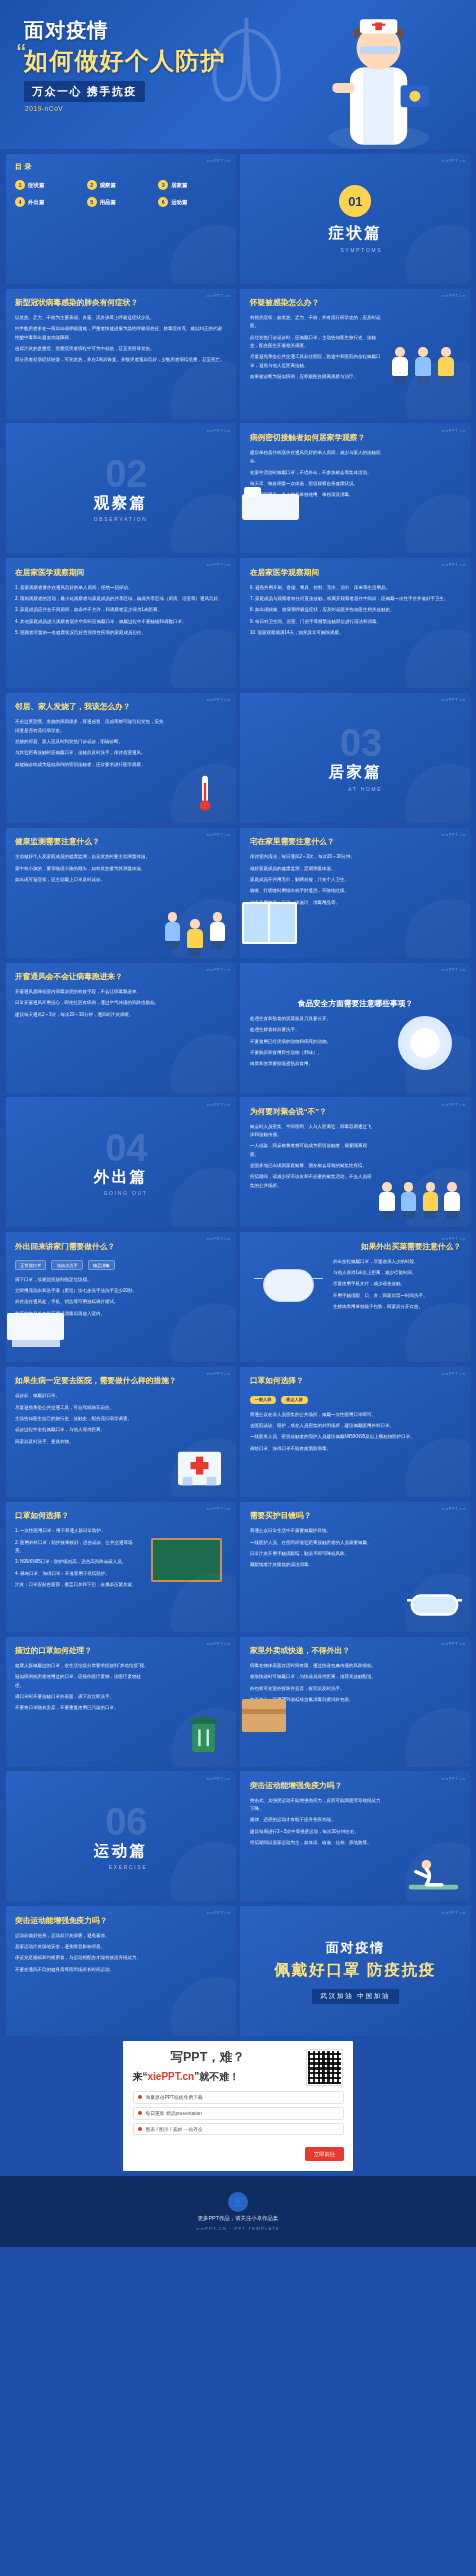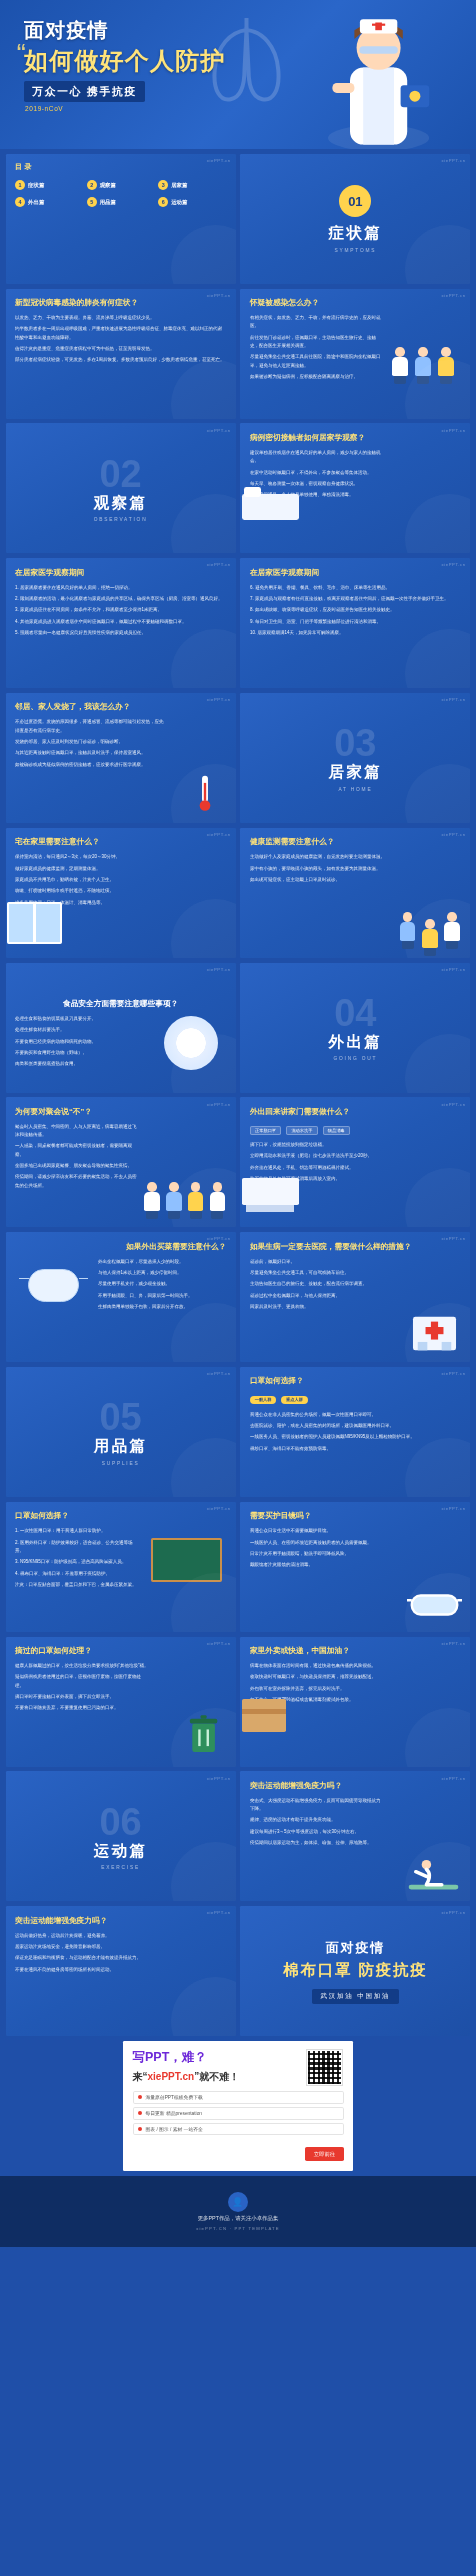--- a/index.html
+++ b/index.html
@@ -139,21 +139,21 @@
     padding: 1.2px 4.2px;
     margin: 0 2.4px 2.4px 0;
   }
 
   
   .slide.section {
     display: flex;
     align-items: center;
     justify-content: center;
   }
-  .sec-inner { text-align: center; position: relative; z-index: 2; }
+  .sec-inner { text-align: right; position: relative; z-index: 2; }
   .sec-num {
     font-size: 38px;
     font-weight: bold;
     color: rgba(255,255,255,.14);
     line-height: 1;
   }
   .sec-badge {
     width: 32px; height: 32px;
     border-radius: 50%;
     background: #ffd34d;
@@ -336,21 +336,21 @@
 
   
   .ad {
     width: 230px; height: 130px;
     background: #ffffff;
     color: #333;
     border-radius: 1.2px;
     padding: 8.3px 9.5px;
     position: relative;
   }
-  .ad-h1 { color: #6d28d9; font-size: 12.5px; font-weight: bold; }
+  .ad-h1 { color: #404040; font-size: 12.5px; font-weight: bold; margin-left: 38px; }
   .ad-h2 { font-size: 10px; font-weight: bold; margin-top: 3.6px; }
   .ad-h2 .brand { color: #e8392e; }
   .ad-list { margin-top: 7.1px; }
   .ad-row {
     display: flex; align-items: center; gap: 3.6px;
     border: 0.6px solid #e4e4e4;
     border-radius: 1.8px;
     padding: 2.4px 4.2px;
     font-size: 4.8px;
     margin-bottom: 3px;
@@ -574,33 +574,20 @@
       <div class="wm">xiePPT.cn</div>
       <div class="sec-inner">
         <div class="sec-num">03</div>
         <div class="sec-name">居家篇</div>
         <div class="sec-en">AT HOME</div>
       </div>
     </div>
 
     <div class="slide">
       <div class="wm">xiePPT.cn</div>
-      <div class="s-title">宅在家里需要注意什么？</div>
-      <div class="s-body" style="width:137px;">
-        <p>保持室内清洁，每日通风2～3次，每次20～30分钟。</p>
-        <p>做好家庭成员的健康监测，定期测量体温。</p>
-        <p>家庭成员不共用毛巾，勤晒衣被，注意个人卫生。</p>
-        <p>咳嗽、打喷嚏时用纸巾或手肘遮挡，不随地吐痰。</p>
-        <p>准备常用物资：口罩、体温计、消毒用品等。</p>
-      </div>
-      <div class="illus window"></div>
-    </div>
-
-    <div class="slide">
-      <div class="wm">xiePPT.cn</div>
       <div class="s-title">健康监测需要注意什么？</div>
       <div class="s-body">
         <p>主动做好个人及家庭成员的健康监测，自觉发热时要主动测量体温。</p>
         <p>家中有小孩的，要早晚摸小孩的额头，如有发热要为其测量体温。</p>
         <p>如出现可疑症状，应主动戴上口罩及时就诊。</p>
       </div>
       <div class="illus" style="display:flex; align-items:flex-end; gap:2.4px;">
         <div class="person blue">
             <div class="head"></div>
             <div class="body"></div>
@@ -612,22 +599,44 @@
             <div class="legs"></div>
           </div>
         <div class="person">
             <div class="head"></div>
             <div class="body"></div>
             <div class="legs"></div>
           </div>
       </div>
     </div>
 
-
-
+    <div class="slide">
+      <div class="wm">xiePPT.cn</div>
+      <div class="s-title">宅在家里需要注意什么？</div>
+      <div class="s-body" style="width:137px;">
+        <p>保持室内清洁，每日通风2～3次，每次20～30分钟。</p>
+        <p>做好家庭成员的健康监测，定期测量体温。</p>
+        <p>家庭成员不共用毛巾，勤晒衣被，注意个人卫生。</p>
+        <p>咳嗽、打喷嚏时用纸巾或手肘遮挡，不随地吐痰。</p>
+        <p>准备常用物资：口罩、体温计、消毒用品等。</p>
+      </div>
+      <div class="illus window"></div>
+    </div>
+
+
+
+    <div class="slide">
+      <div class="wm">xiePPT.cn</div>
+      <div class="s-title">开窗通风会不会让病毒跑进来？</div>
+      <div class="s-body">
+        <p>开窗通风是降低室内病毒浓度的有效手段，不会让病毒飘进来。</p>
+        <p>日常开窗通风不用担心，即使社区有病例，通过空气传播的风险也极低。</p>
+        <p>建议每天通风2～3次，每次20～30分钟，通风时注意保暖。</p>
+      </div>
+    </div>
 
     <div class="slide">
       <div class="wm">xiePPT.cn</div>
       <div class="s-title white" style="text-align:center;">食品安全方面需要注意哪些事项？</div>
       <div class="two-col" style="margin-top:3.6px;">
         <div class="col s-body">
           <p>处理生食和熟食的切菜板及刀具要分开。</p>
           <p>处理生鲜食材后要洗手。</p>
           <p>不要食用已经患病的动物和病死的动物。</p>
           <p>不要购买和食用野生动物（野味）。</p>
@@ -727,28 +736,20 @@
       </div>
       <svg class="illus" width="55" height="48" viewBox="0 0 92 80">
         <rect x="10" y="18" width="72" height="56" rx="4" fill="#f1f6ff"></rect>
         <rect x="40" y="26" width="12" height="30" fill="#e8392e"></rect>
         <rect x="31" y="35" width="30" height="12" fill="#e8392e"></rect>
         <rect x="18" y="60" width="16" height="14" fill="#bcd6f5"></rect>
         <rect x="58" y="60" width="16" height="14" fill="#bcd6f5"></rect>
       </svg>
     </div>
 
-    <div class="slide section">
-      <div class="wm">xiePPT.cn</div>
-      <div class="sec-inner">
-        <div class="sec-num">05</div>
-        <div class="sec-name">用品篇</div>
-        <div class="sec-en">SUPPLIES</div>
-      </div>
-    </div>
 
     <div class="slide">
       <div class="wm">xiePPT.cn</div>
       <div class="s-title">口罩如何选择？</div>
       <div style="margin-bottom:4.8px;">
         <span class="pill">一般人群</span>
         <span class="pill">重点人群</span>
       </div>
       <div class="s-body">
         <p>普通公众在非人员密集的公共场所，佩戴一次性医用口罩即可。</p>
@@ -803,21 +804,21 @@
         <rect x="22" y="26" width="38" height="48" rx="4" fill="#2e8f5c"></rect>
         <rect x="18" y="18" width="46" height="8" rx="3" fill="#1f6b42"></rect>
         <rect x="36" y="12" width="10" height="6" rx="2" fill="#1f6b42"></rect>
         <rect x="32" y="36" width="4" height="28" fill="#c9f0da"></rect>
         <rect x="46" y="36" width="4" height="28" fill="#c9f0da"></rect>
       </svg>
     </div>
 
     <div class="slide">
       <div class="wm">xiePPT.cn</div>
-      <div class="s-title">家里外卖或快递，中国加油？</div>
+      <div class="s-title">家里外卖或快递，不得外出？</div>
       <div class="s-body" style="width:137px;">
         <p>病毒在物体表面存活时间有限，通过快递包裹传播的风险很低。</p>
         <p>收取快递时可佩戴口罩，与快递员保持距离，推荐无接触配送。</p>
         <p>外包装可在室外拆除并丢弃，拆完后及时洗手。</p>
         <p>如不放心，可用75%酒精或含氯消毒剂擦拭外包装。</p>
       </div>
       <div class="illus box-ill"></div>
     </div>
 
     <div class="slide section">
@@ -852,21 +853,21 @@
         <p>运动前做好热身，运动后注意保暖，避免着凉。</p>
         <p>居家运动注意场地安全，避免噪音影响邻居。</p>
         <p>保证充足睡眠和均衡膳食，与运动相配合才能有效提升抵抗力。</p>
         <p>不要在通风不良的健身房等密闭场所长时间运动。</p>
       </div>
     </div>
 
     <div class="closing">
       <div class="wm">xiePPT.cn</div>
       <div class="cl-1">面对疫情</div>
-      <div class="cl-2">棉布口罩  防疫抗疫</div>
+      <div class="cl-2">佩戴好口罩  防疫抗疫</div>
       <div class="cl-3">武汉加油  中国加油</div>
     </div>
 
     <div class="ad">
       <div class="ad-h1">写PPT，难？</div>
       <div class="ad-h2">
         <span>来“</span><span class="brand">xiePPT.cn</span><span>”就不难！</span>
       </div>
       <div class="ad-qr"></div>
       <div class="ad-list">

